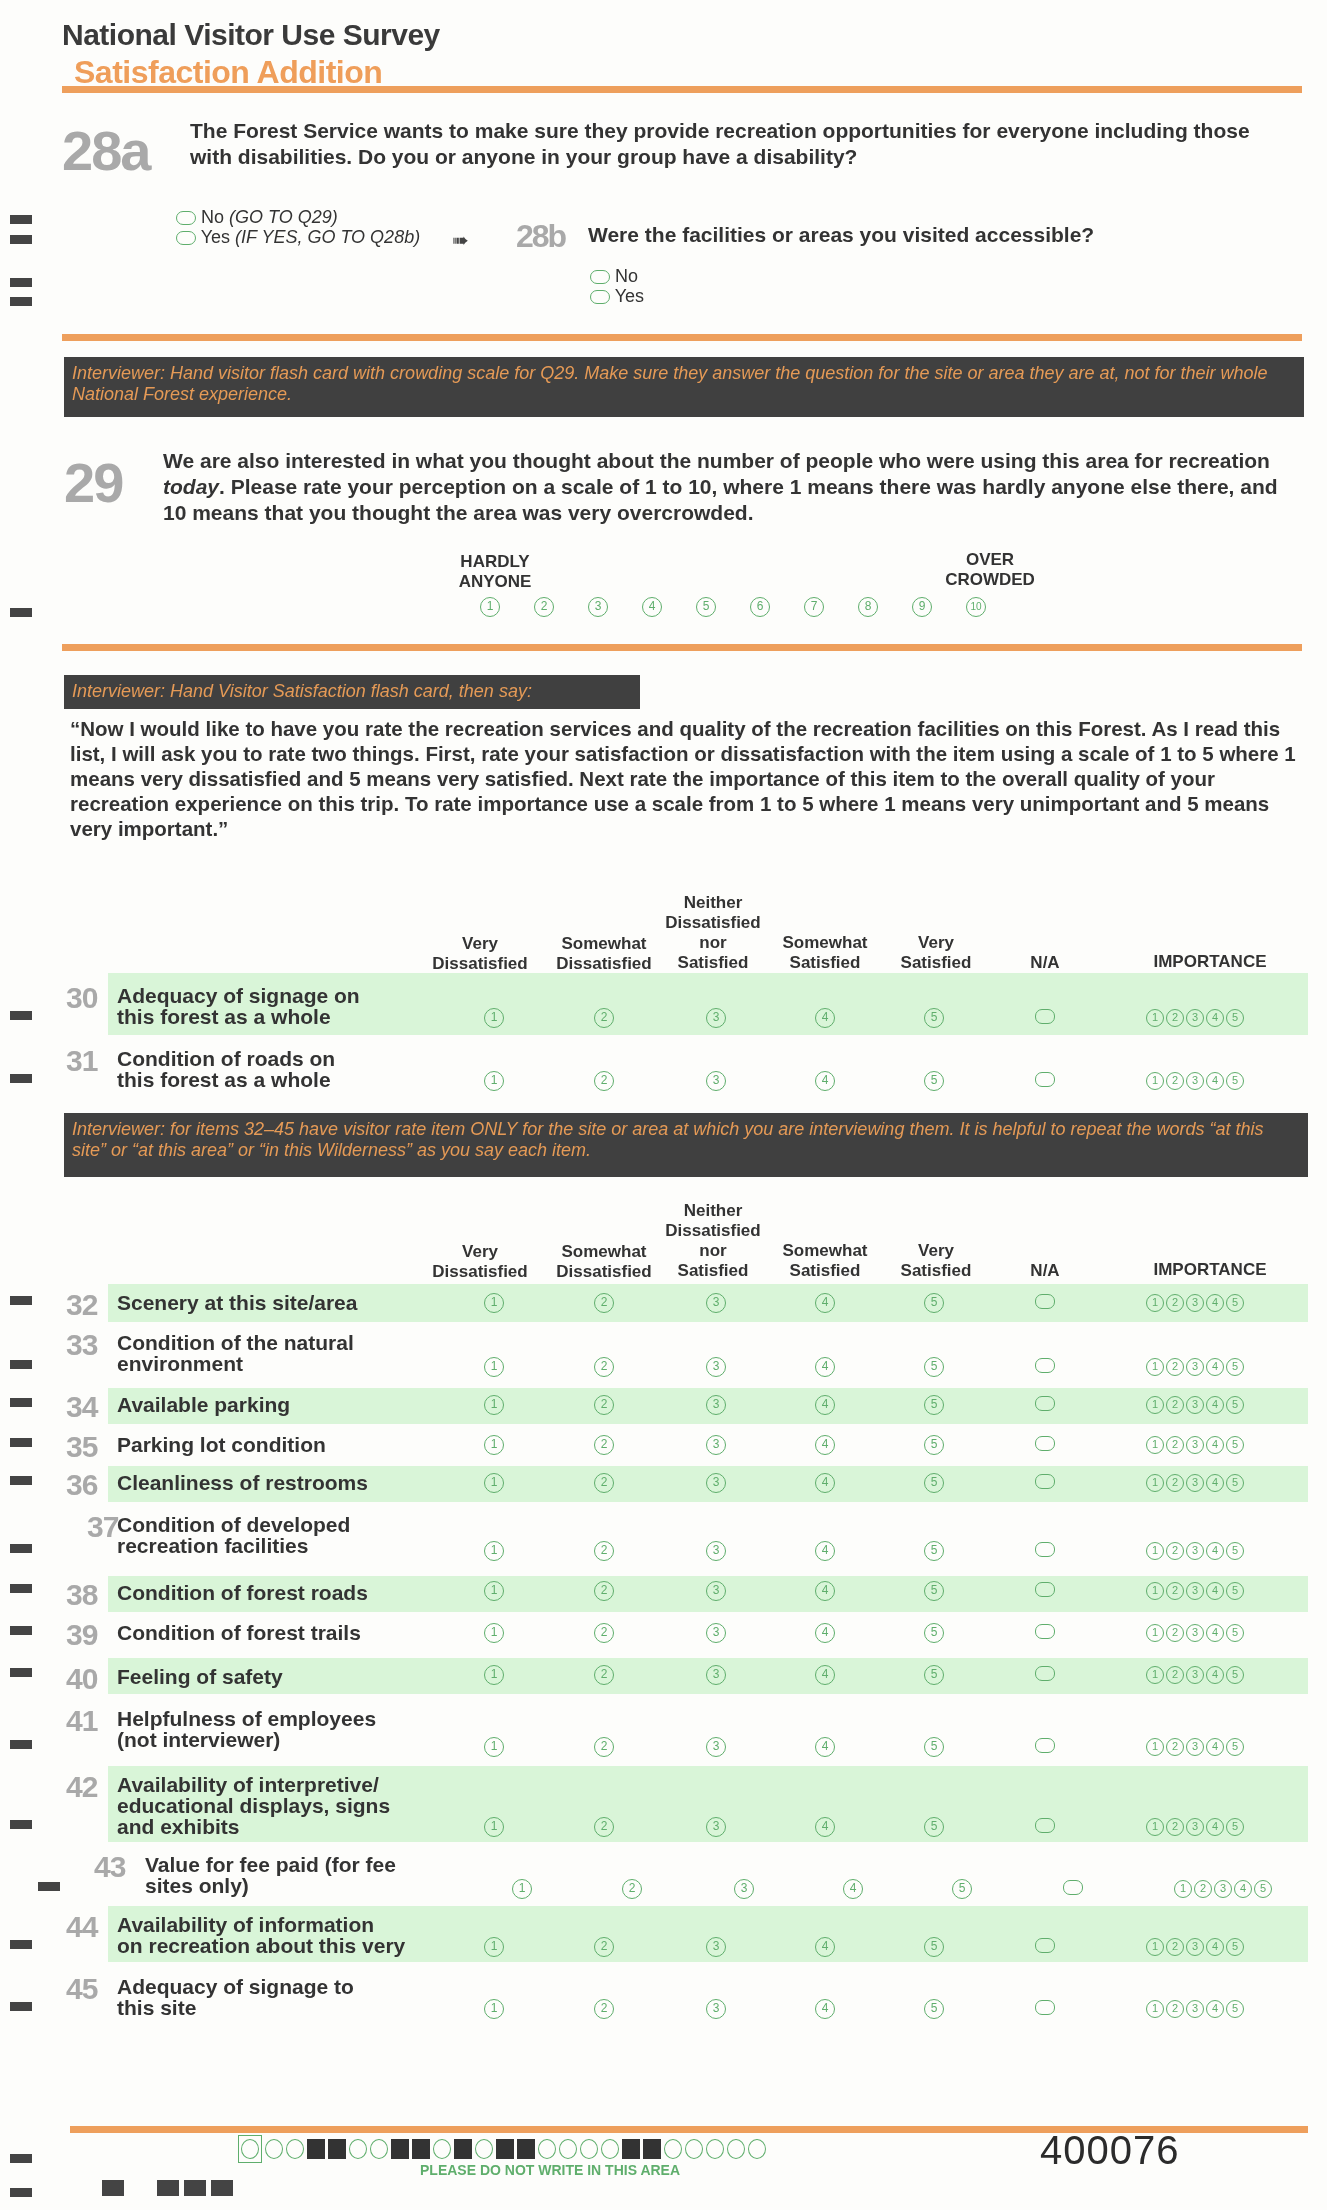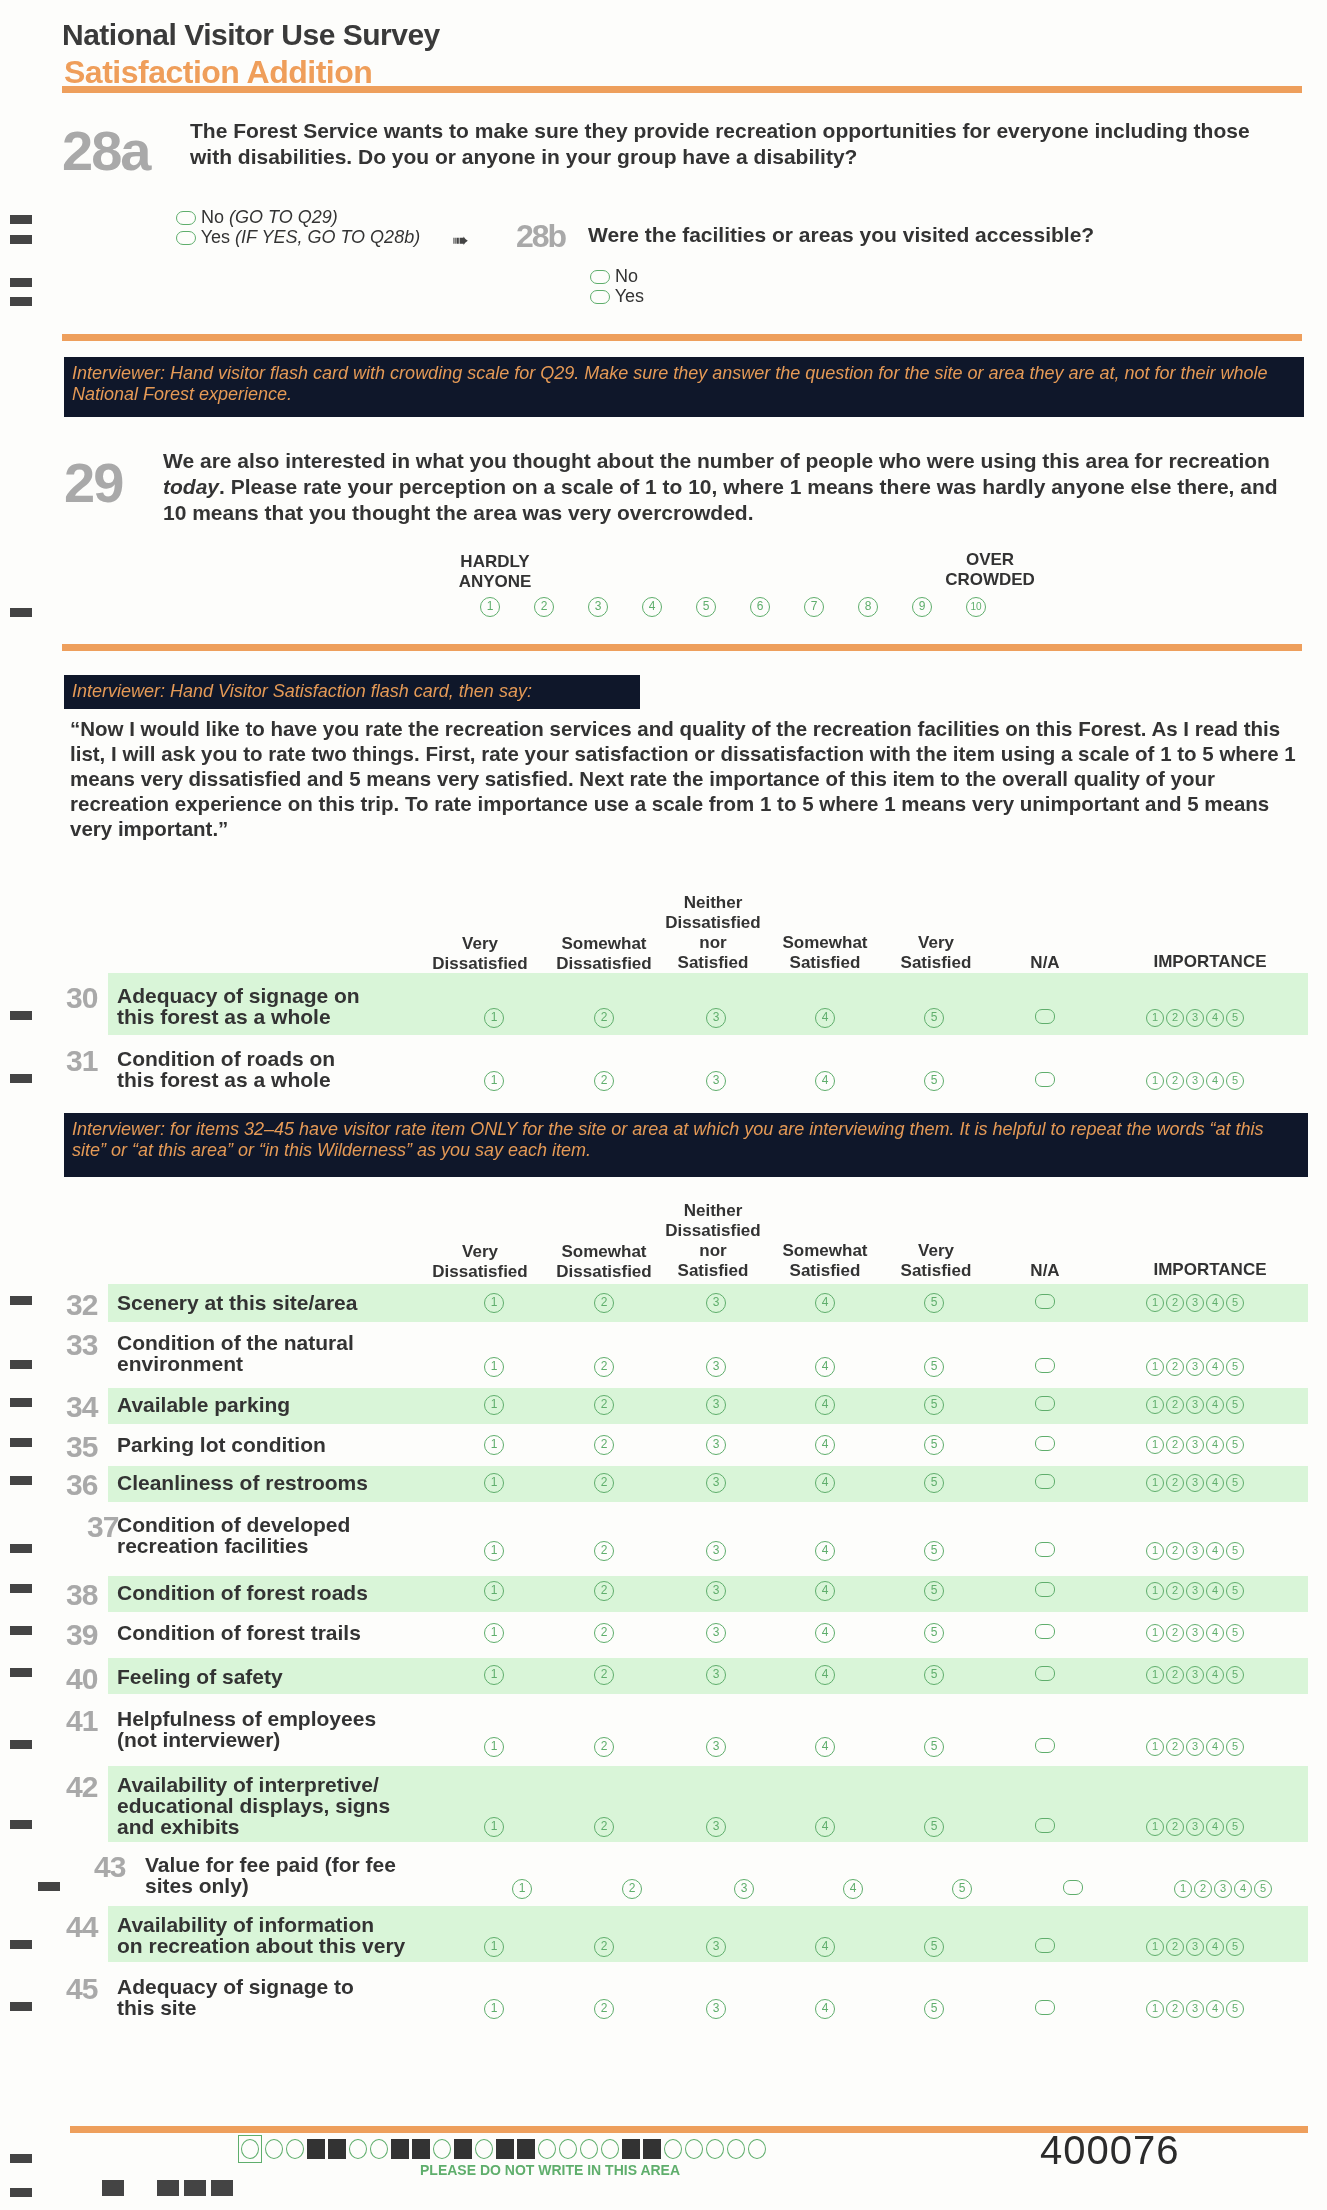--- a/index.html
+++ b/index.html
@@ -1,28 +1,28 @@
 <!DOCTYPE html>
 <html><head>
 <meta charset="utf-8">
 <style>
   * { box-sizing: border-box; margin: 0; padding: 0; }
   html, body { width: 1327px; height: 2210px; background: #fdfdfb; overflow: hidden; }
   body { position: relative; font-family: "Liberation Sans", sans-serif; color: #2b2b2b; }
   .abs { position: absolute; }
   .cn { font-stretch: condensed; }
   .title { left: 62px; top: 18px; font-size: 30px; font-weight: bold; color: #3a3a3a; letter-spacing: -0.5px; }
-  .subtitle { left: 64px; top: 54px; font-size: 32px; font-weight: bold; color: #ef9e5a; letter-spacing: -0.5px; }
+  .subtitle { left: 74px; top: 54px; font-size: 32px; font-weight: bold; color: #ef9e5a; letter-spacing: -0.5px; }
   .rule { height: 7px; background: #ee9f5c; left: 62px; width: 1240px; }
   .qnum { color: #a9a9a9; font-weight: bold; letter-spacing: -2px; }
   .qtext { font-weight: bold; font-size: 21px; line-height: 26px; color: #333; }
   .bub { display: inline-block; width: 20px; height: 14px; border: 1.5px solid #5fae6c; border-radius: 7px; vertical-align: middle; }
   .opt { font-size: 18px; color: #333; line-height: 21px; }
   .opt i { font-style: italic; }
-  .note { background: #0f172a; color: #e59a56; font-style: italic; font-size: 18px; line-height: 21px; padding: 6px 8px; }
+  .note { background: #404040; color: #e59a56; font-style: italic; font-size: 18px; line-height: 21px; padding: 6px 8px; }
   .circ { display: inline-block; width: 20px; height: 20px; border: 1.4px solid #5fae6c; border-radius: 50%; color: #5fae6c; font-size: 12px; line-height: 17px; text-align: center; }
   .circ.sm { width: 18px; height: 18px; font-size: 11px; line-height: 15px; margin-right: 2px; }
   .hdr { text-align: center; font-weight: bold; font-size: 17px; line-height: 20px; color: #333; }
   .row { position: absolute; left: 0; width: 1327px; }
   .band { position: absolute; left: 108px; width: 1200px; background: #d9f5d8; }
   .rnum { position: absolute; left: 66px; font-size: 30px; font-weight: bold; color: #a9a9a9; letter-spacing: -1px; }
   .rlabel { position: absolute; left: 117px; font-size: 21px; font-weight: bold; line-height: 21px; color: #333; }
   .tick { position: absolute; left: 10px; width: 22px; height: 9px; background: #444; }
   .cell { position: absolute; width: 24px; text-align: center; }
   .imp { position: absolute; left: 1146px; white-space: nowrap; }

